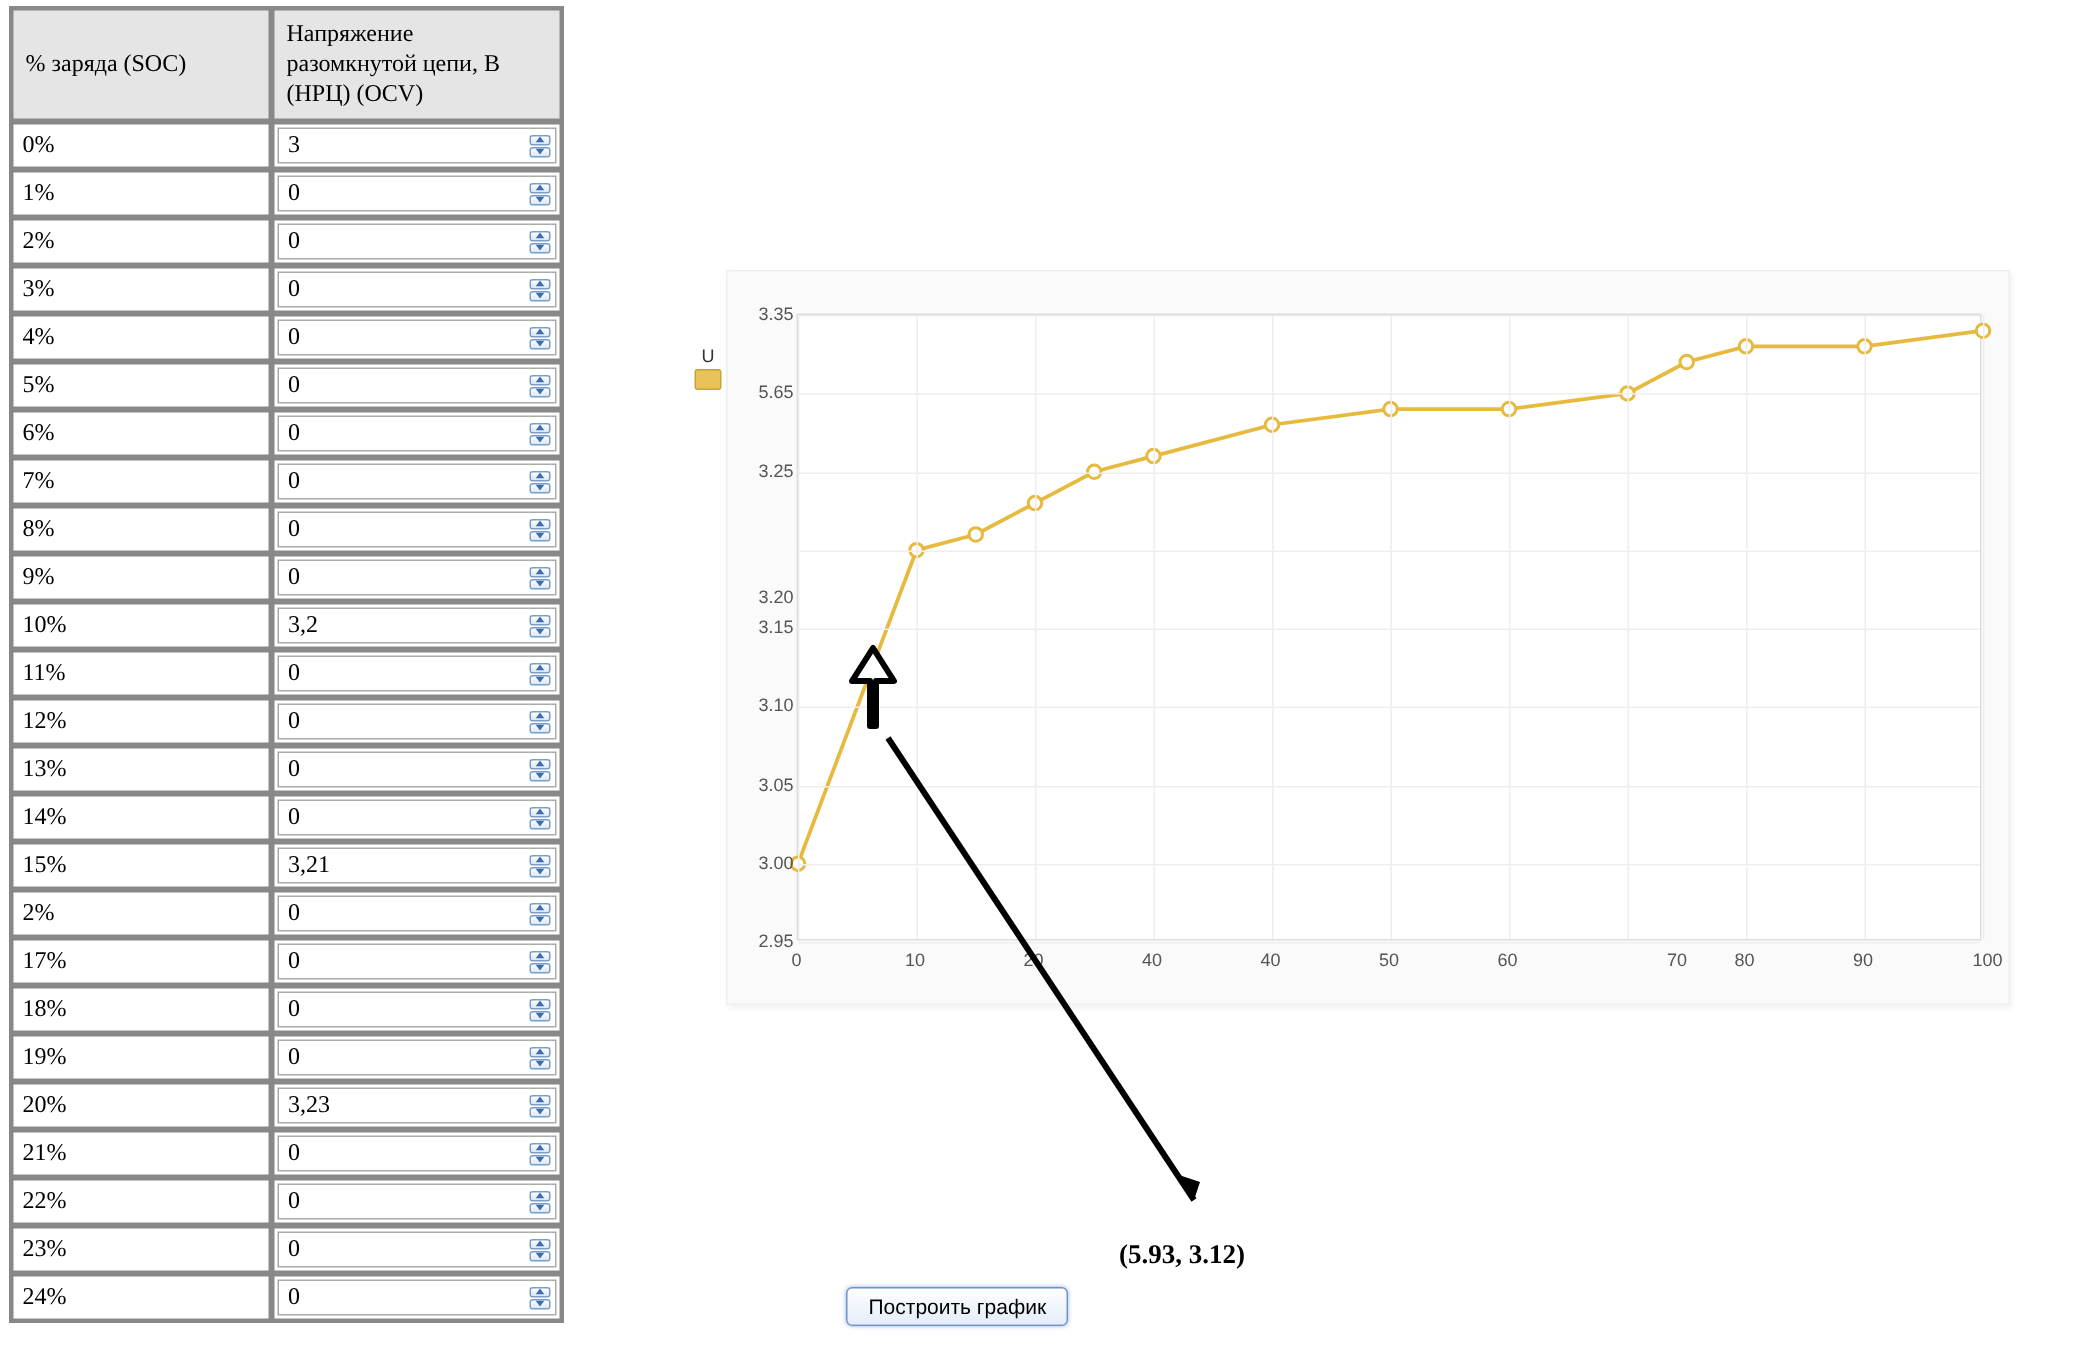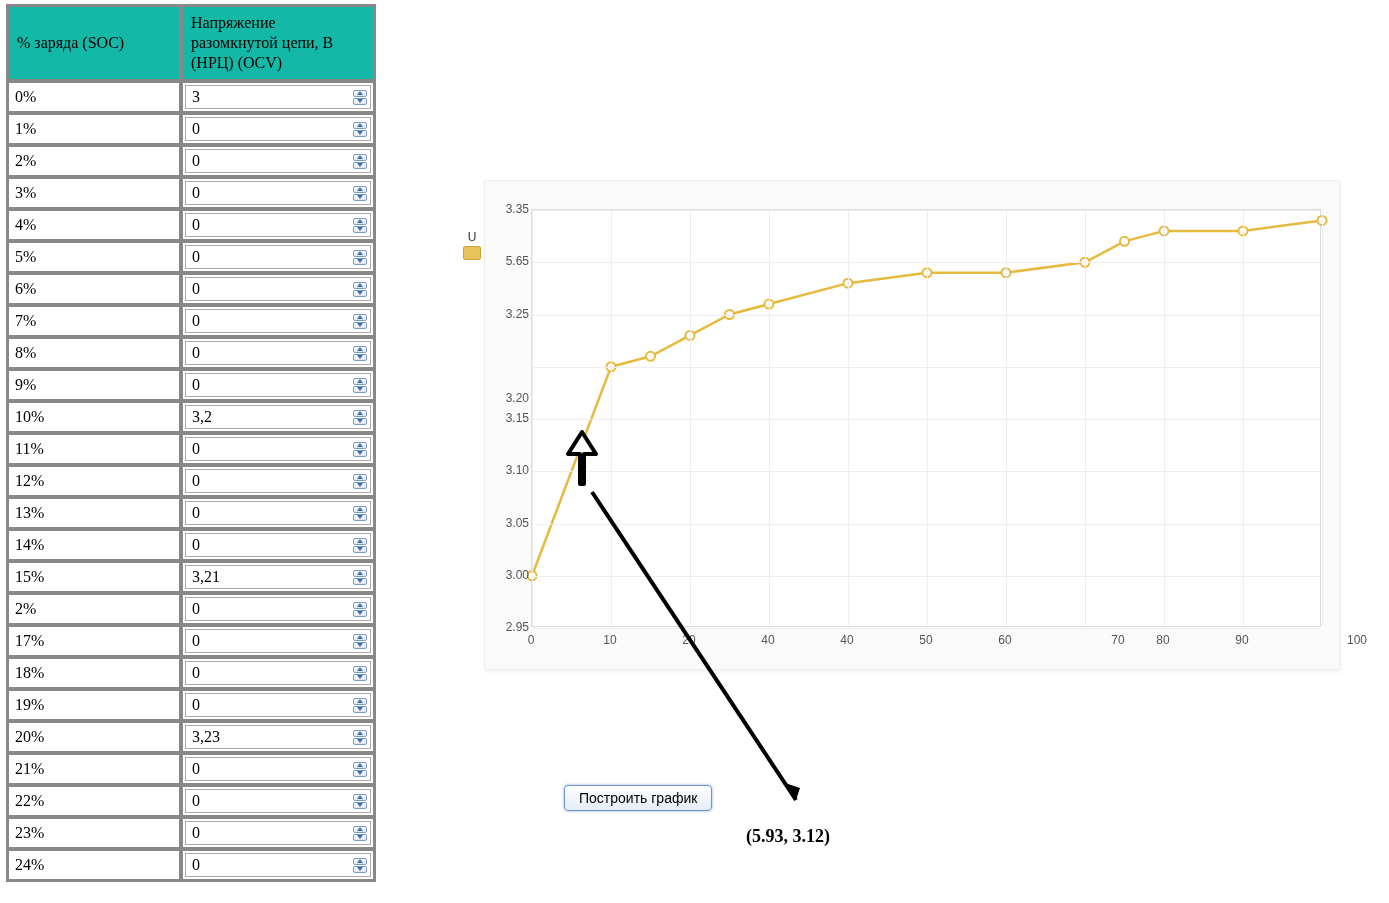--- a/index.html
+++ b/index.html
@@ -16,21 +16,21 @@
     overflow: hidden;
   }
   
   .tbl {
     border-collapse: separate;
     border-spacing: 2px;
     margin: 4px 0 0 6px;
     background: #888;
   }
   .tbl th {
-    background: #14b8a6;
+    background: #e5e5e5;
     font-weight: normal;
     text-align: left;
     padding: 6px 8px;
     border: 1px solid #888;
     font-size: 16px;
     line-height: 1.25;
   }
   .tbl th.c1 { width: 172px; }
   .tbl th.c2 { width: 192px; }
   .tbl td {
@@ -131,21 +131,21 @@
     position:absolute;
     font-family: "Times New Roman", serif;
     font-weight: bold;
     font-size: 18px;
     color:#000;
   }
   
   .build-btn {
     position: absolute;
     left: 564px;
-    top: 785px;
+    top: 858px;
     font-family: Arial, sans-serif;
     font-size: 14px;
     padding: 4px 14px;
     background: linear-gradient(#fefefe, #e3edf9);
     border: 1px solid #6f93c6;
     border-radius: 4px;
     cursor: pointer;
     box-shadow: 0 0 3px rgba(60,120,200,0.6);
   }
 </style>
@@ -720,21 +720,21 @@
     <div class="xtick" style="left: 46px;">0</div>
     <div class="xtick" style="left: 125px;">10</div>
     <div class="xtick" style="left: 204px;">20</div>
     <div class="xtick" style="left: 283px;">40</div>
     <div class="xtick" style="left: 362px;">40</div>
     <div class="xtick" style="left: 441px;">50</div>
     <div class="xtick" style="left: 520px;">60</div>
     <div class="xtick" style="left: 633px;">70</div>
     <div class="xtick" style="left: 678px;">80</div>
     <div class="xtick" style="left: 757px;">90</div>
-    <div class="xtick" style="left: 872px;">100</div>
+    <div class="xtick" style="left: 840px;">100</div>
   </div>
 
 <svg class="arrow-annot" style="left:0;top:0;width:1389px;height:903px;position:absolute;">
 
   <g>
     <path d="M580 484 L580 454 L568 454 L582 432 L596 454 L584 454 L584 484 Z" fill="#fff" stroke="#000" stroke-width="4" stroke-linejoin="round"></path>
   </g>
 
   <g>
     <line x1="592" y1="492" x2="796" y2="800" stroke="#000" stroke-width="4"></line>

